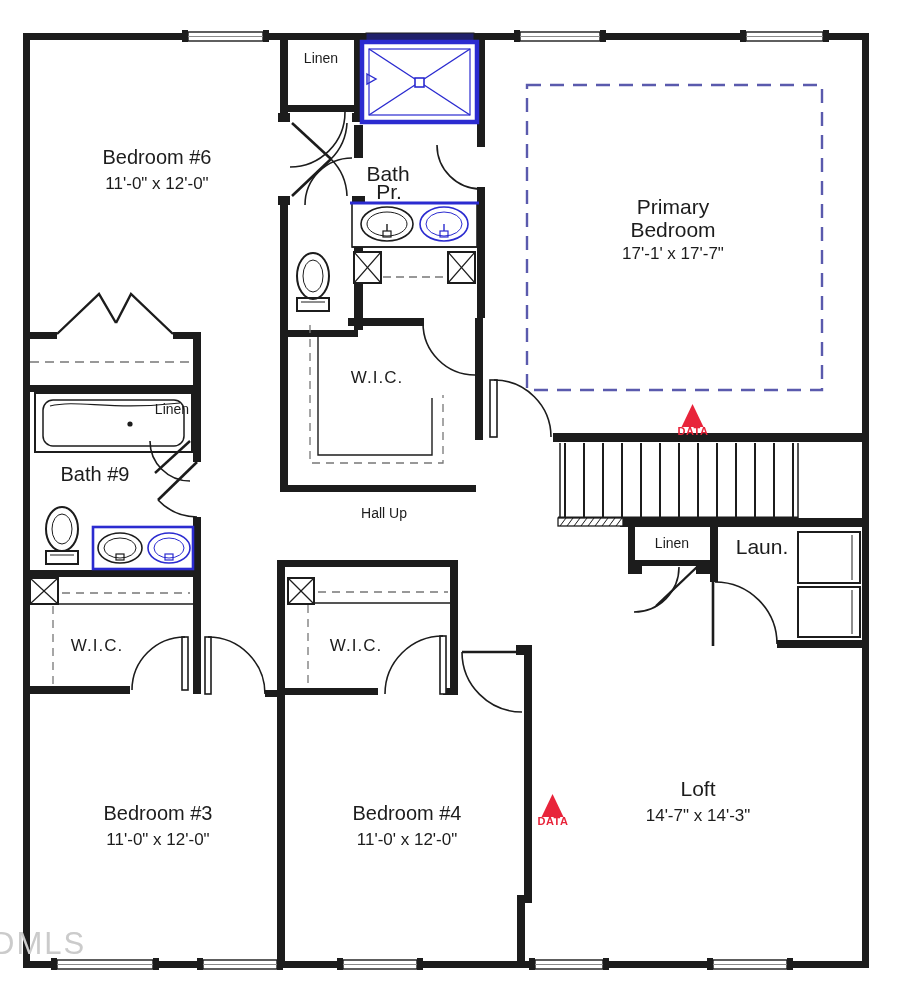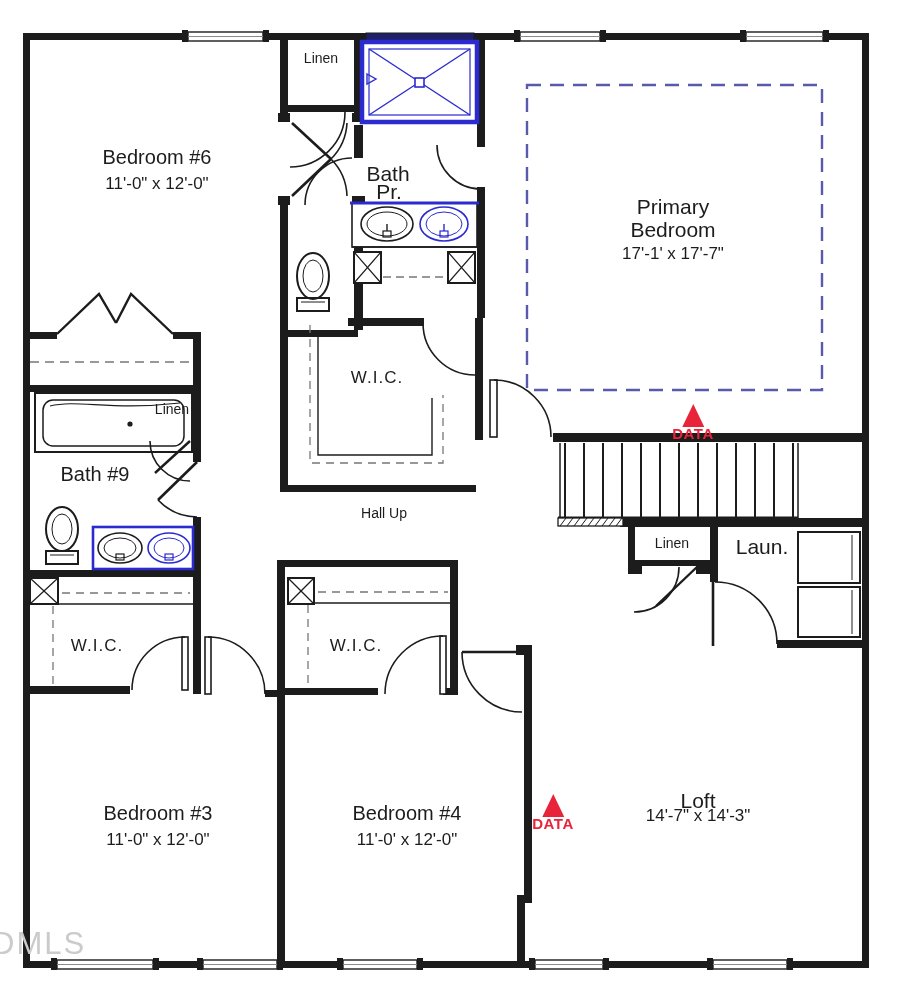--- a/index.html
+++ b/index.html
@@ -13,21 +13,21 @@
     color:#1c1c1c;line-height:1.05;
   }
   .room-name{font-size:20px;}
   .room-name-lg{font-size:21px;}
   .room-dims{font-size:17px;}
   .closet-lbl{font-size:17px;letter-spacing:1px;}
   .small-lbl{font-size:14px;}
   .hall-lbl{font-size:14px;}
   .data-marker{position:absolute;transform:translateX(-50%);display:flex;flex-direction:column;align-items:center;}
   .data-tri{width:0;height:0;border-left:11px solid transparent;border-right:11px solid transparent;border-bottom:23px solid #e8243a;}
-  .data-txt{font-size:15px;font-weight:bold;color:#e8243a;letter-spacing:.5px;margin-top:-2px;}
+  .data-txt{font-size:11px;font-weight:bold;color:#e8243a;letter-spacing:.5px;margin-top:-2px;}
   .watermark{position:absolute;left:-8px;top:926px;font-size:31px;color:#cbcbcb;letter-spacing:2px;font-weight:400;}
 </style>
 </head>
 <body>
 
 <div class="plan">
 
 <svg width="900" height="992" viewBox="0 0 900 992">
 
   <g fill="#1c1c1c">
@@ -349,21 +349,21 @@
 
 <div class="lbl small-lbl" style="left:672px;top:543px;">Linen</div>
 <div class="lbl room-name-lg" style="left:762px;top:547px;">Laun.</div>
 
 <div class="lbl room-name" style="left:158px;top:813px;">Bedroom #3</div>
 <div class="lbl room-dims" style="left:158px;top:840px;">11'-0" x 12'-0"</div>
 
 <div class="lbl room-name" style="left:407px;top:813px;">Bedroom #4</div>
 <div class="lbl room-dims" style="left:407px;top:840px;">11'-0' x 12'-0"</div>
 
-<div class="lbl room-name-lg" style="left:698px;top:789px;margin-top:12px;">Loft</div>
+<div class="lbl room-name-lg" style="left:698px;top:789px;">Loft</div>
 <div class="lbl room-dims" style="left:698px;top:816px;">14'-7" x 14'-3"</div>
 
 <div class="data-marker" style="left:693px;top:404px;">
   <div class="data-tri"></div>
   <div class="data-txt">DATA</div>
 </div>
 <div class="data-marker" style="left:553px;top:794px;">
   <div class="data-tri"></div>
   <div class="data-txt">DATA</div>
 </div>

